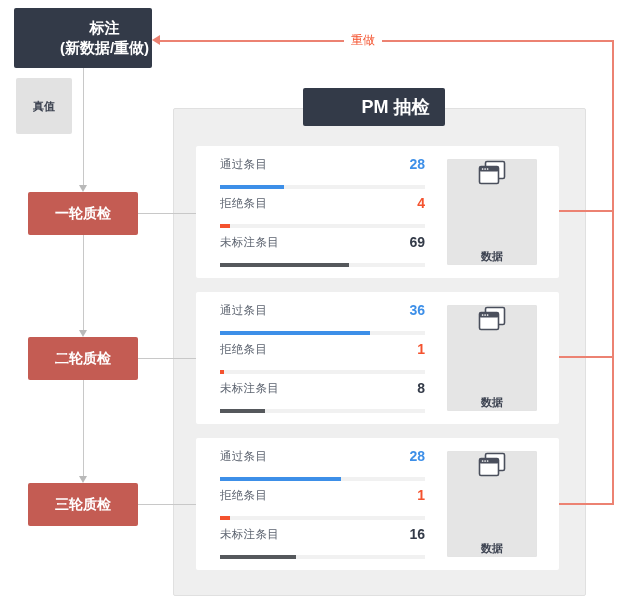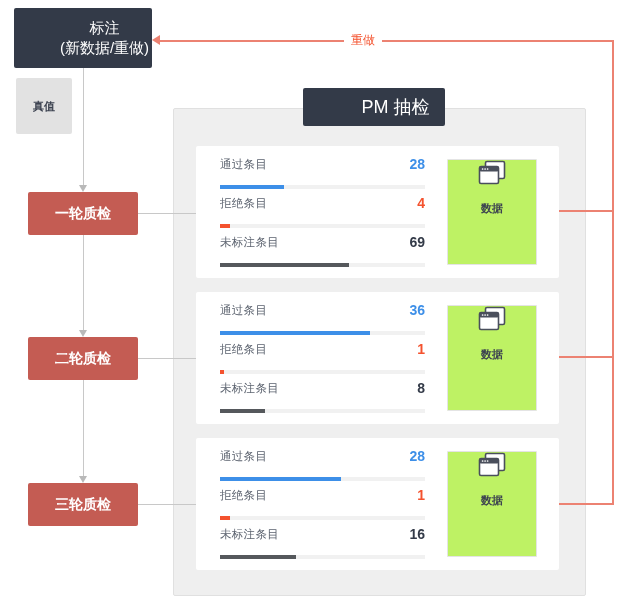--- a/index.html
+++ b/index.html
@@ -12,21 +12,21 @@
   .canvas{position:absolute;left:0;top:0;width:630px;height:610px;}
 
   
   .abs{position:absolute;box-sizing:border-box;}
 
   
   .node-dark{
     background:#333a48;color:#ffffff;
     display:flex;align-items:center;justify-content:center;
     text-align:center;line-height:1.35;
-    font-size:15px;font-weight:400;
+    font-size:15px;font-weight:700;
     border-radius:2px;
     padding-left:43px;
   }
   .node-dark .ln{display:block;}
 
   
   .node-gray{
     background:#e2e2e2;color:#3c4250;
     display:flex;align-items:center;justify-content:center;
     font-size:11px;font-weight:700;border-radius:2px;
@@ -73,23 +73,23 @@
   }
   .bar-fill{height:4px;border-radius:0;}
   .f-pass{background:#3d8fe8;}
   .f-reject{background:#f4522e;}
   .f-unlabeled{background:#55585c;}
 
   
   .data-tile{
     flex:0 0 auto;margin-left:22px;
     width:88px;height:104px;
-    background:#bef264;border:1px solid #e4e4e4;
+    background:#e5e5e5;border:1px solid #e4e4e4;
     display:flex;flex-direction:column;align-items:center;
-    justify-content:flex-start;gap:9px;border-radius:1px;
+    justify-content:space-between;gap:9px;border-radius:1px;
   }
   .data-tile .tile-label{
     font-size:11px;font-weight:700;color:#3c4250;
   }
 
   
   .line-v{background:#c8c8c8;width:1.5px;}
   .line-h{background:#c8c8c8;height:1.5px;}
   .red-v{background:#ec8272;width:2px;}
   .red-h{background:#ec8272;height:2px;}

